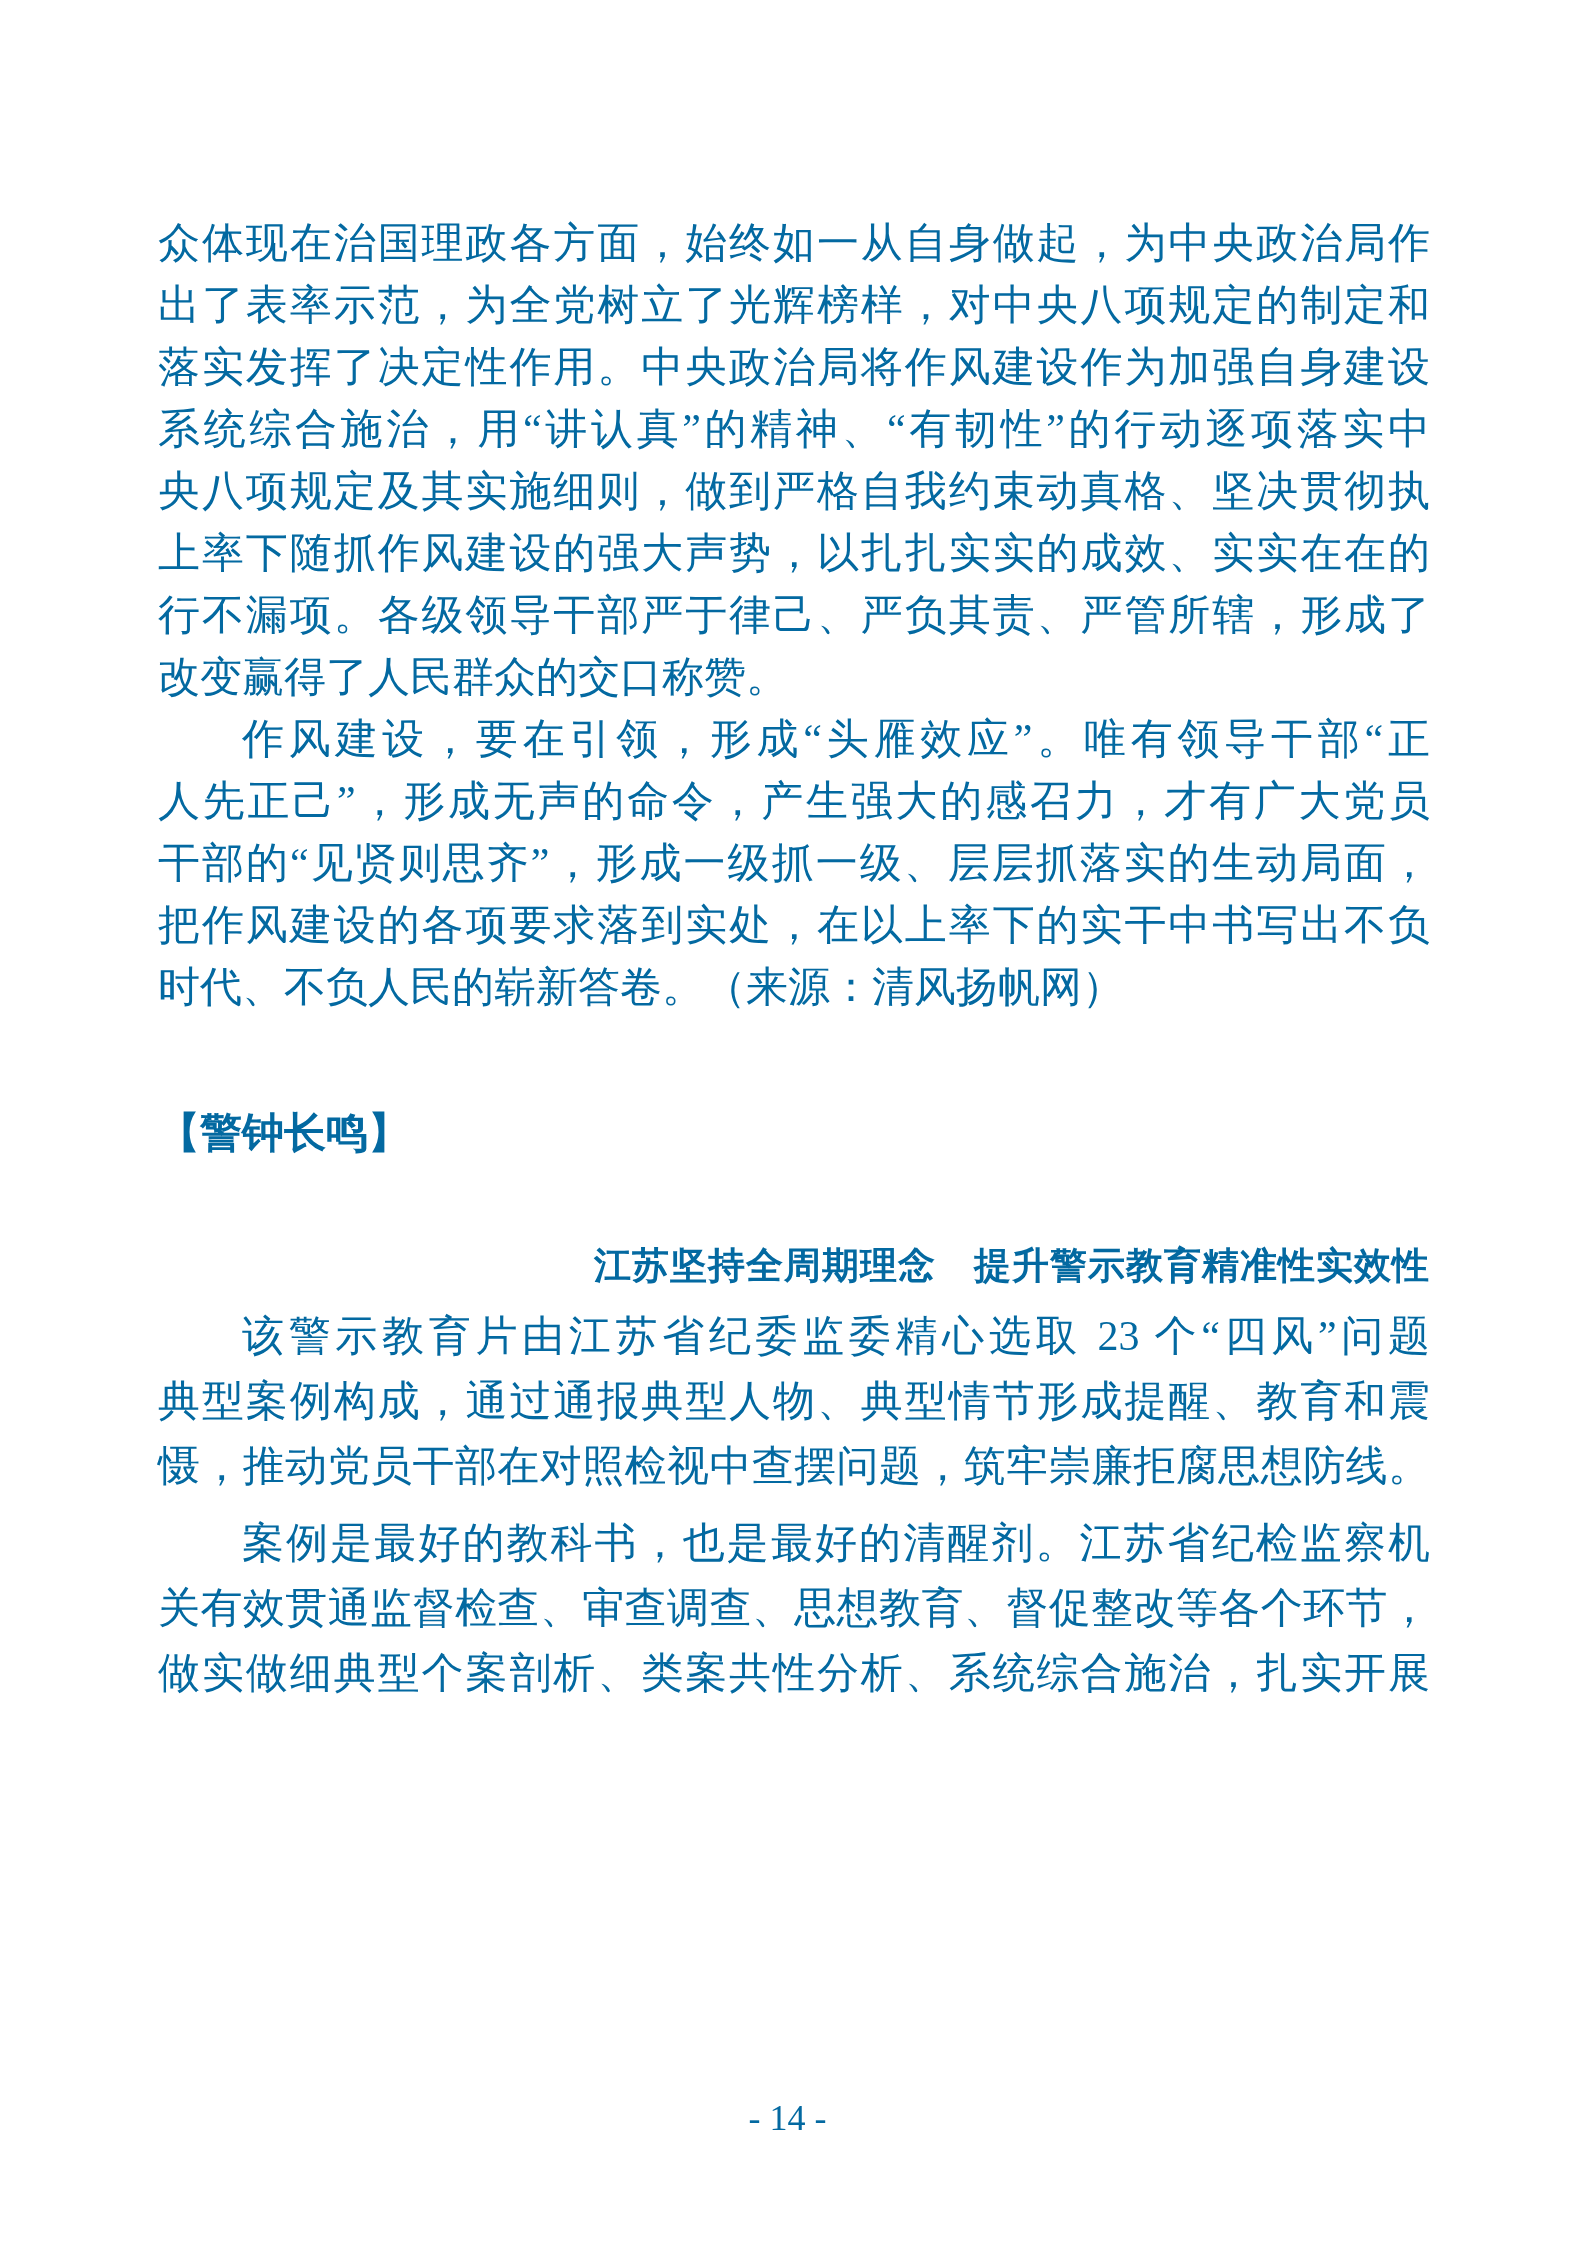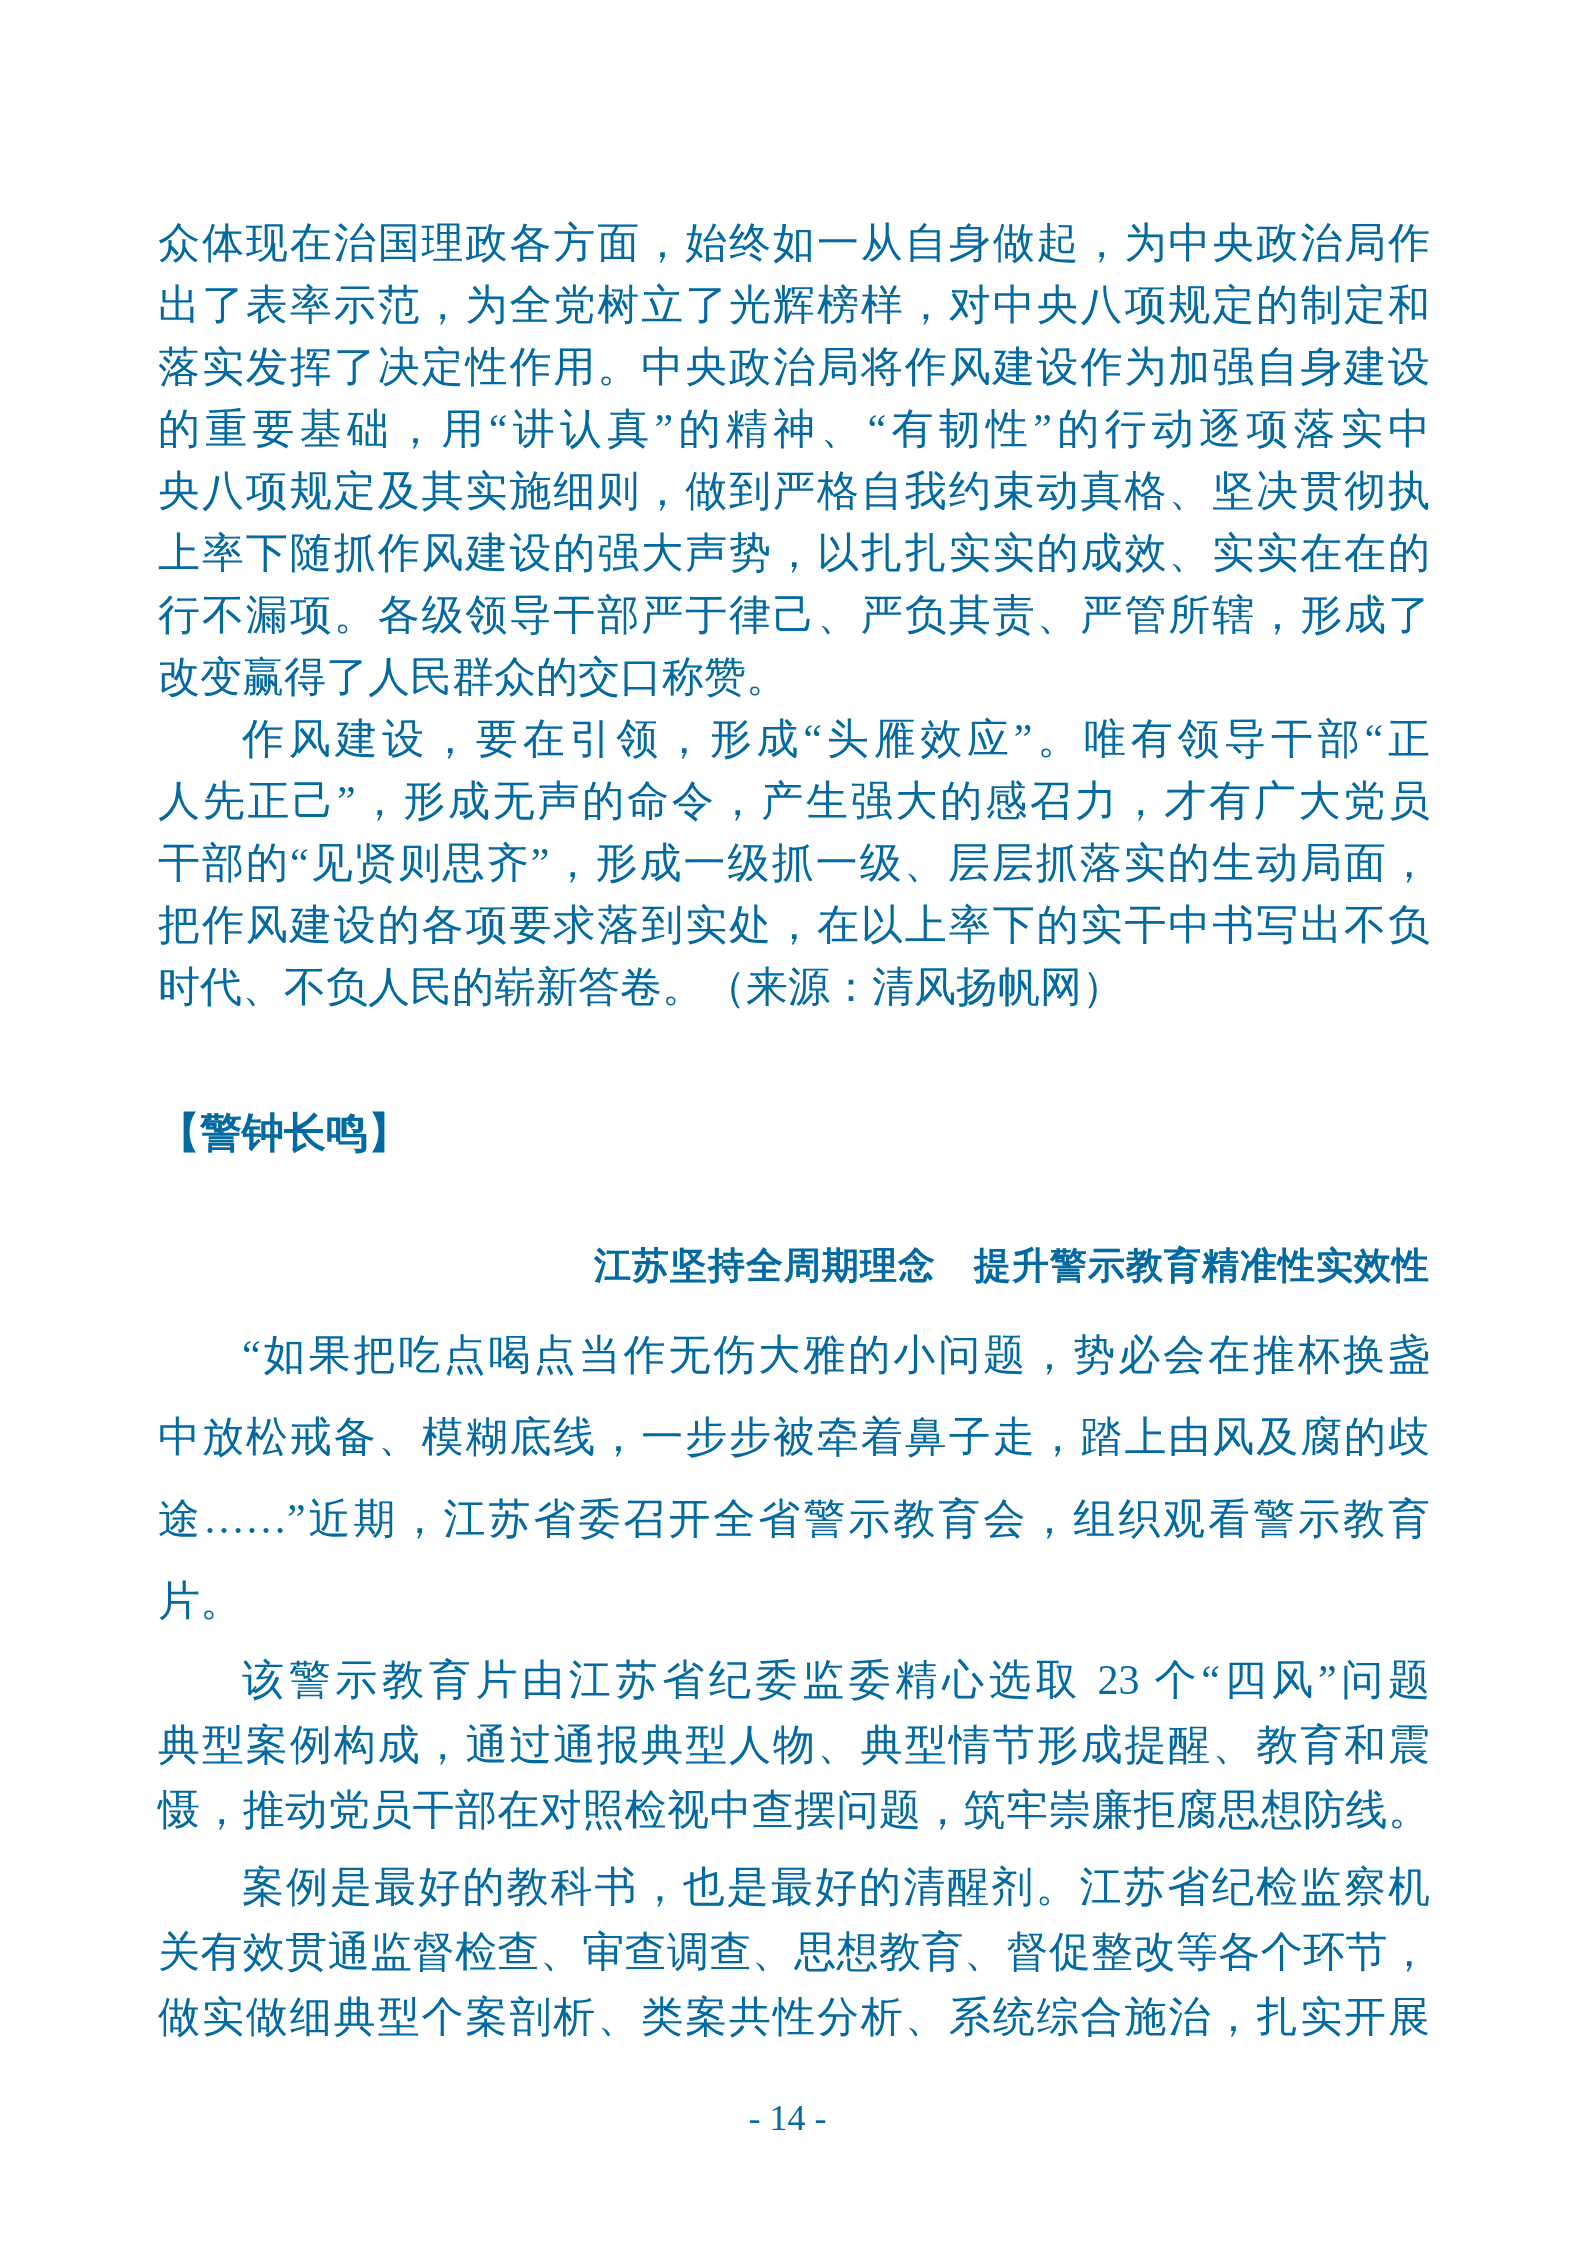--- a/index.html
+++ b/index.html
@@ -68,45 +68,39 @@
 </head>
 <body>
 
 <div class="page">
   <div class="body-text">
 
     <div class="para">
       <div class="line">众体现在治国理政各方面，始终如一从自身做起，为中央政治局作</div>
       <div class="line">出了表率示范，为全党树立了光辉榜样，对中央八项规定的制定和</div>
       <div class="line">落实发挥了决定性作用。中央政治局将作风建设作为加强自身建设</div>
-      <div class="line">的重要基础，用“讲认真”的精神、“有韧性”的行动逐项落实中</div>
+      <div class="line">系统综合施治，用“讲认真”的精神、“有韧性”的行动逐项落实中</div>
       <div class="line">央八项规定及其实施细则，做到严格自我约束动真格、坚决贯彻执</div>
       <div class="line">上率下随抓作风建设的强大声势，以扎扎实实的成效、实实在在的</div>
       <div class="line">行不漏项。各级领导干部严于律己、严负其责、严管所辖，形成了</div>
       <div class="line end">改变赢得了人民群众的交口称赞。</div>
     </div>
 
     <div class="para">
       <div class="line ind">作风建设，要在引领，形成“头雁效应”。唯有领导干部“正</div>
       <div class="line">人先正己”，形成无声的命令，产生强大的感召力，才有广大党员</div>
       <div class="line">干部的“见贤则思齐”，形成一级抓一级、层层抓落实的生动局面，</div>
       <div class="line">把作风建设的各项要求落到实处，在以上率下的实干中书写出不负</div>
       <div class="line end">时代、不负人民的崭新答卷。（来源：清风扬帆网）</div>
     </div>
 
     <div class="section-header">【警钟长鸣】</div>
 
     <div class="article-title">江苏坚持全周期理念　提升警示教育精准性实效性</div>
 
-    <div class="para para-wide">
-      <div class="line ind">“如果把吃点喝点当作无伤大雅的小问题，势必会在推杯换盏</div>
-      <div class="line">中放松戒备、模糊底线，一步步被牵着鼻子走，踏上由风及腐的歧</div>
-      <div class="line">途……”近期，江苏省委召开全省警示教育会，组织观看警示教育</div>
-      <div class="line end">片。</div>
-    </div>
 
     <div class="para para-mid mt6">
       <div class="line ind">该警示教育片由江苏省纪委监委精心选取 23 个“四风”问题</div>
       <div class="line">典型案例构成，通过通报典型人物、典型情节形成提醒、教育和震</div>
       <div class="line">慑，推动党员干部在对照检视中查摆问题，筑牢崇廉拒腐思想防线。</div>
     </div>
 
     <div class="para para-mid mt12">
       <div class="line ind">案例是最好的教科书，也是最好的清醒剂。江苏省纪检监察机</div>
       <div class="line">关有效贯通监督检查、审查调查、思想教育、督促整改等各个环节，</div>

